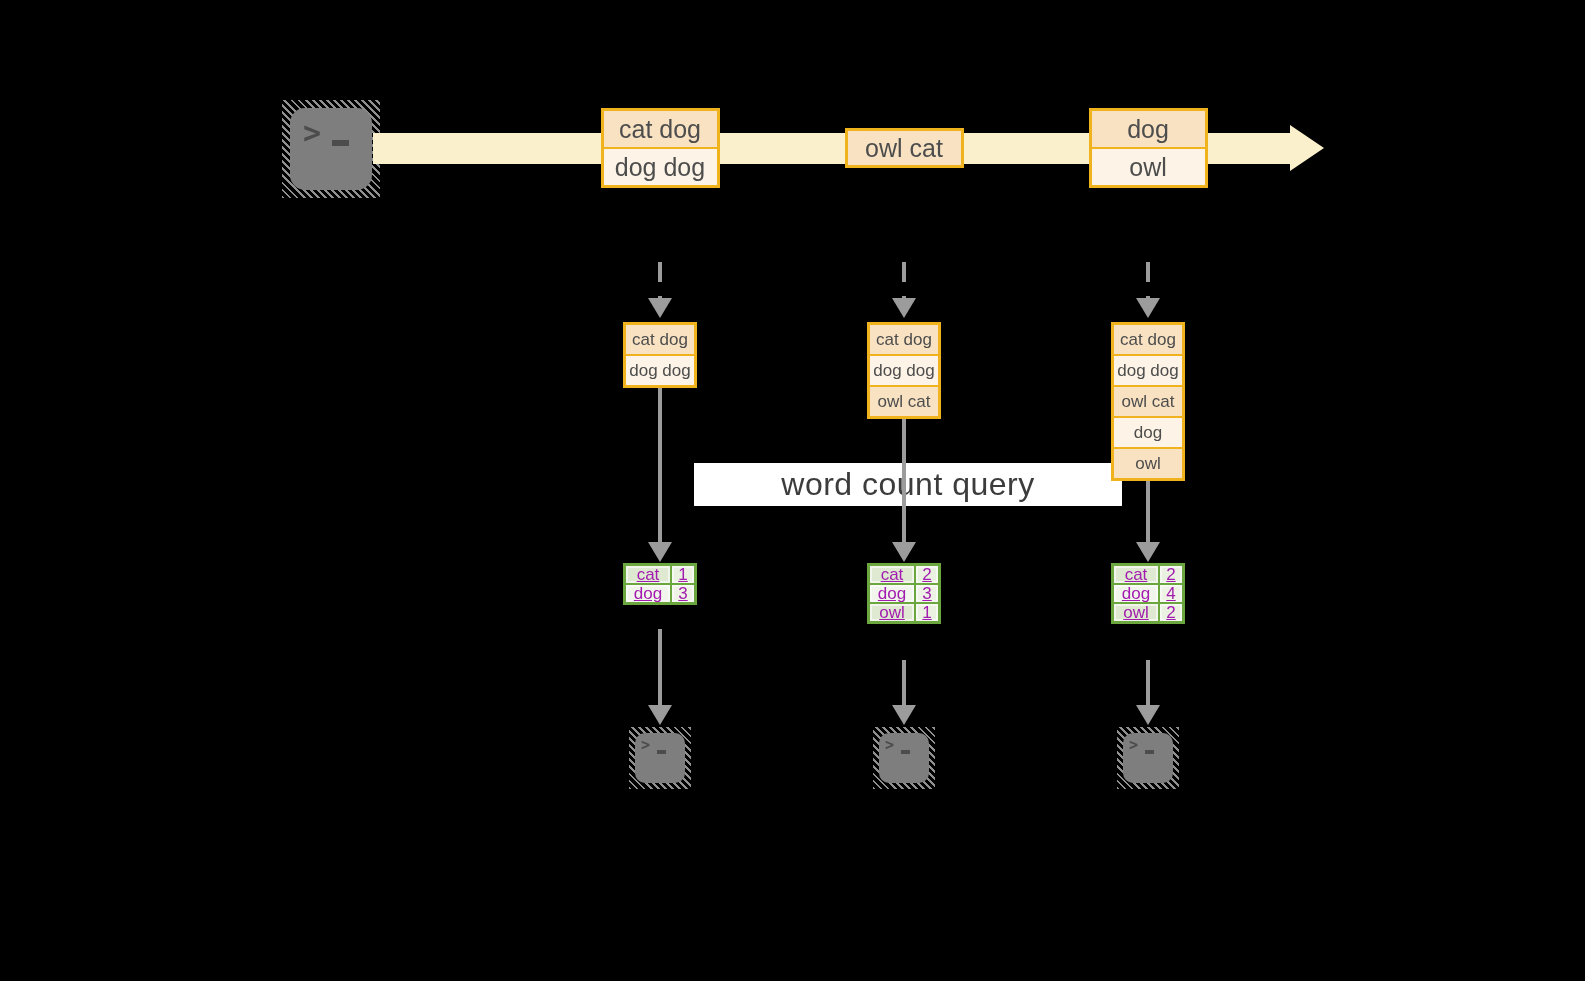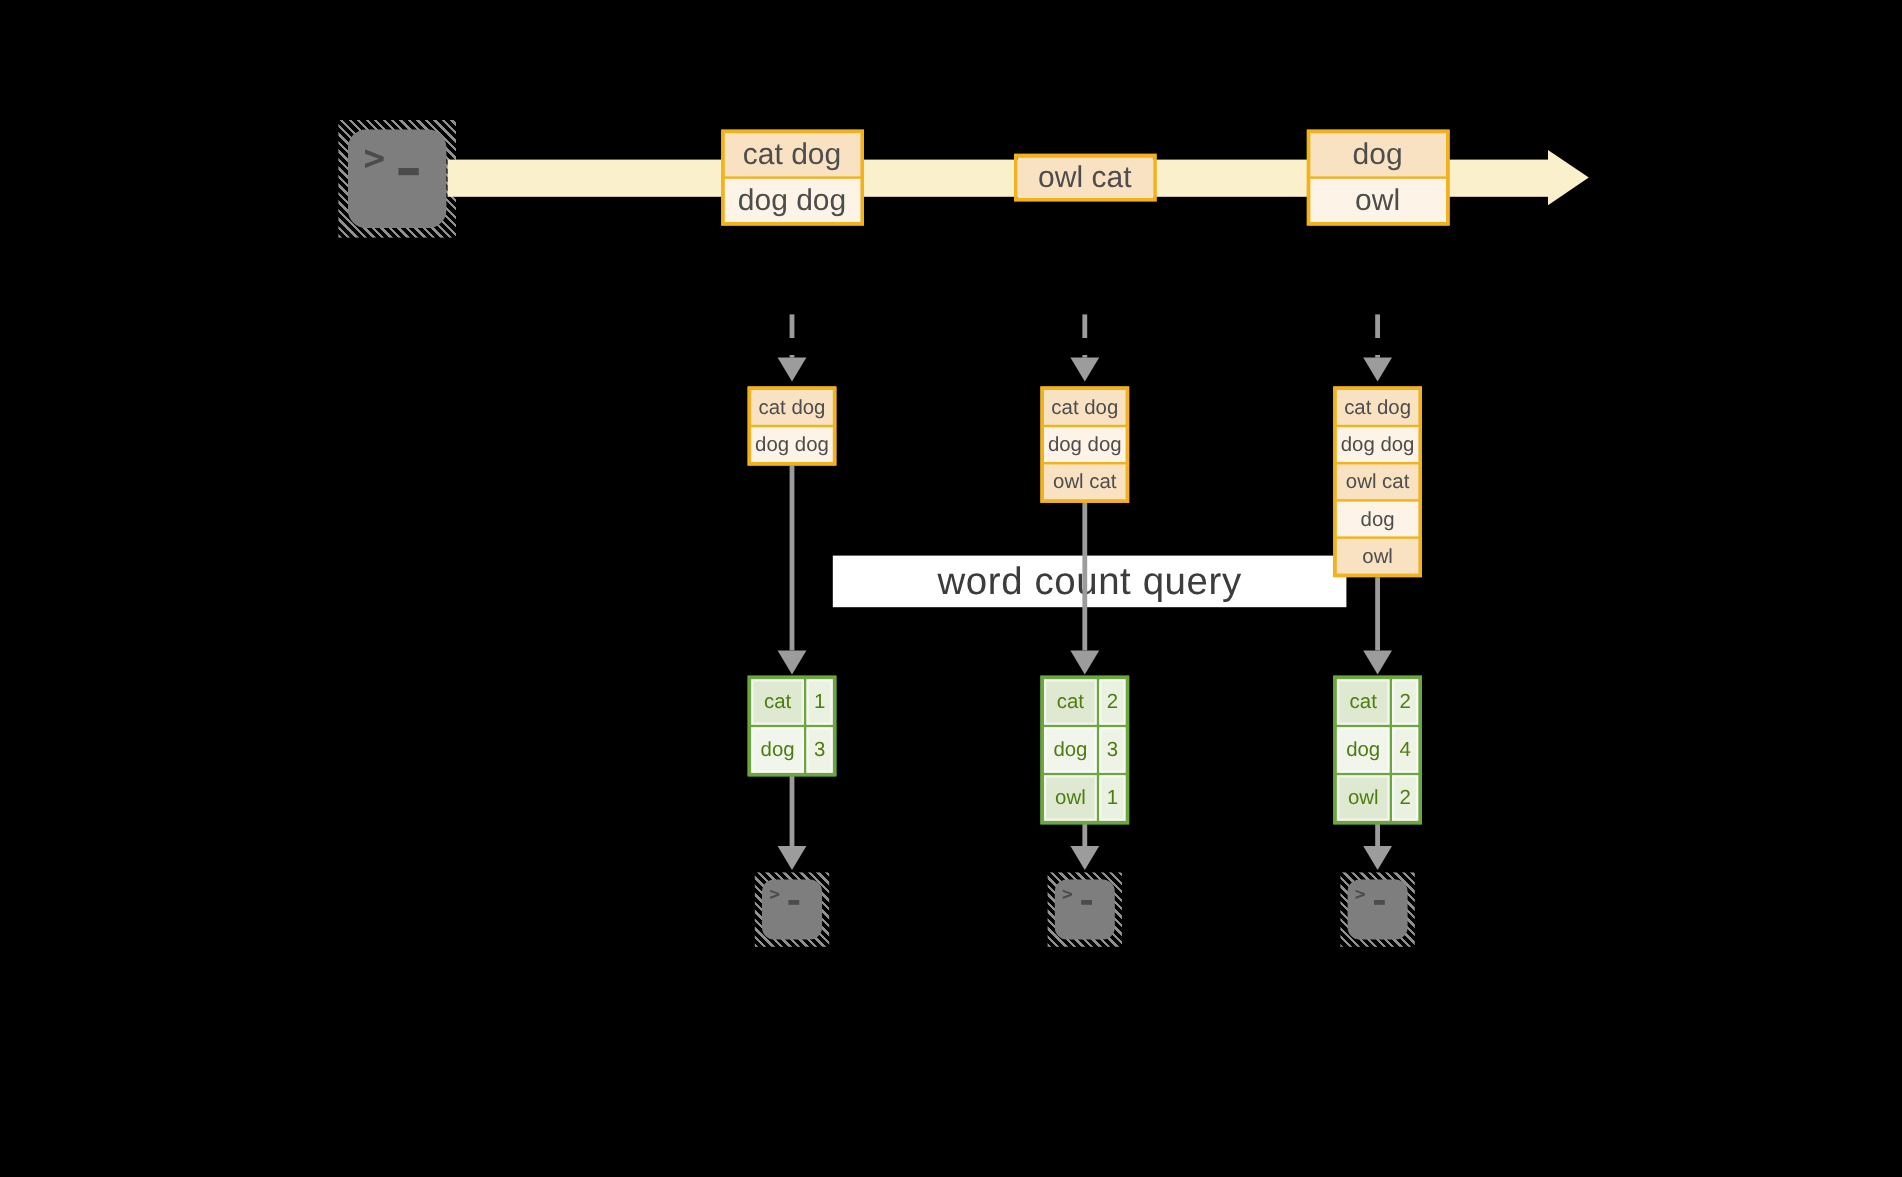--- a/index.html
+++ b/index.html
@@ -85,23 +85,24 @@
   }
 
   
   .gtable{
     position:absolute;z-index:6;box-sizing:border-box;width:74px;
     border:3px solid var(--table-border,#6ca63f);
     background:var(--table-border,#6ca63f);
     display:grid;grid-template-columns:44px 22px;gap:2px;
   }
   .gcell{
-    height:38px;display:flex;align-items:center;justify-content:center;
-    font-size:17px;color:#4d7c0f;
+    height:17px;display:flex;align-items:center;justify-content:center;
+    font-size:17px;color:#a21caf;
     box-shadow:inset 0 0 0 2px rgba(255,255,255,.55);
+    text-decoration:underline;
   }
   .gcell.wdark{background:var(--table-cell-dark,#dfe9d2);}
   .gcell.wlight{background:var(--table-cell-light,#f1f5ec);}
   .gcell.ndark{background:var(--table-num-dark,#eaf1e0);}
   .gcell.nlight{background:var(--table-num-light,#eef3e6);}
 </style>
 </head>
 <body>
 
 <div id="canvas" style="--background: #000000; --stream-band: #faf0cb; --box-border: #f0b31e; --cell-dark: #f8e2c2; --cell-light: #fdf3e6; --arrow-gray: #9c9c9c; --table-border: #6ca63f; --table-cell-dark: #dfe9d2; --table-cell-light: #f1f5ec; --table-num-dark: #eaf1e0; --table-num-light: #eef3e6; --terminal-gray: #7e7e7e; --hatch-gray: #909090; --text-dark: #4d4d4d; --query-text: #3c3c3c;">

